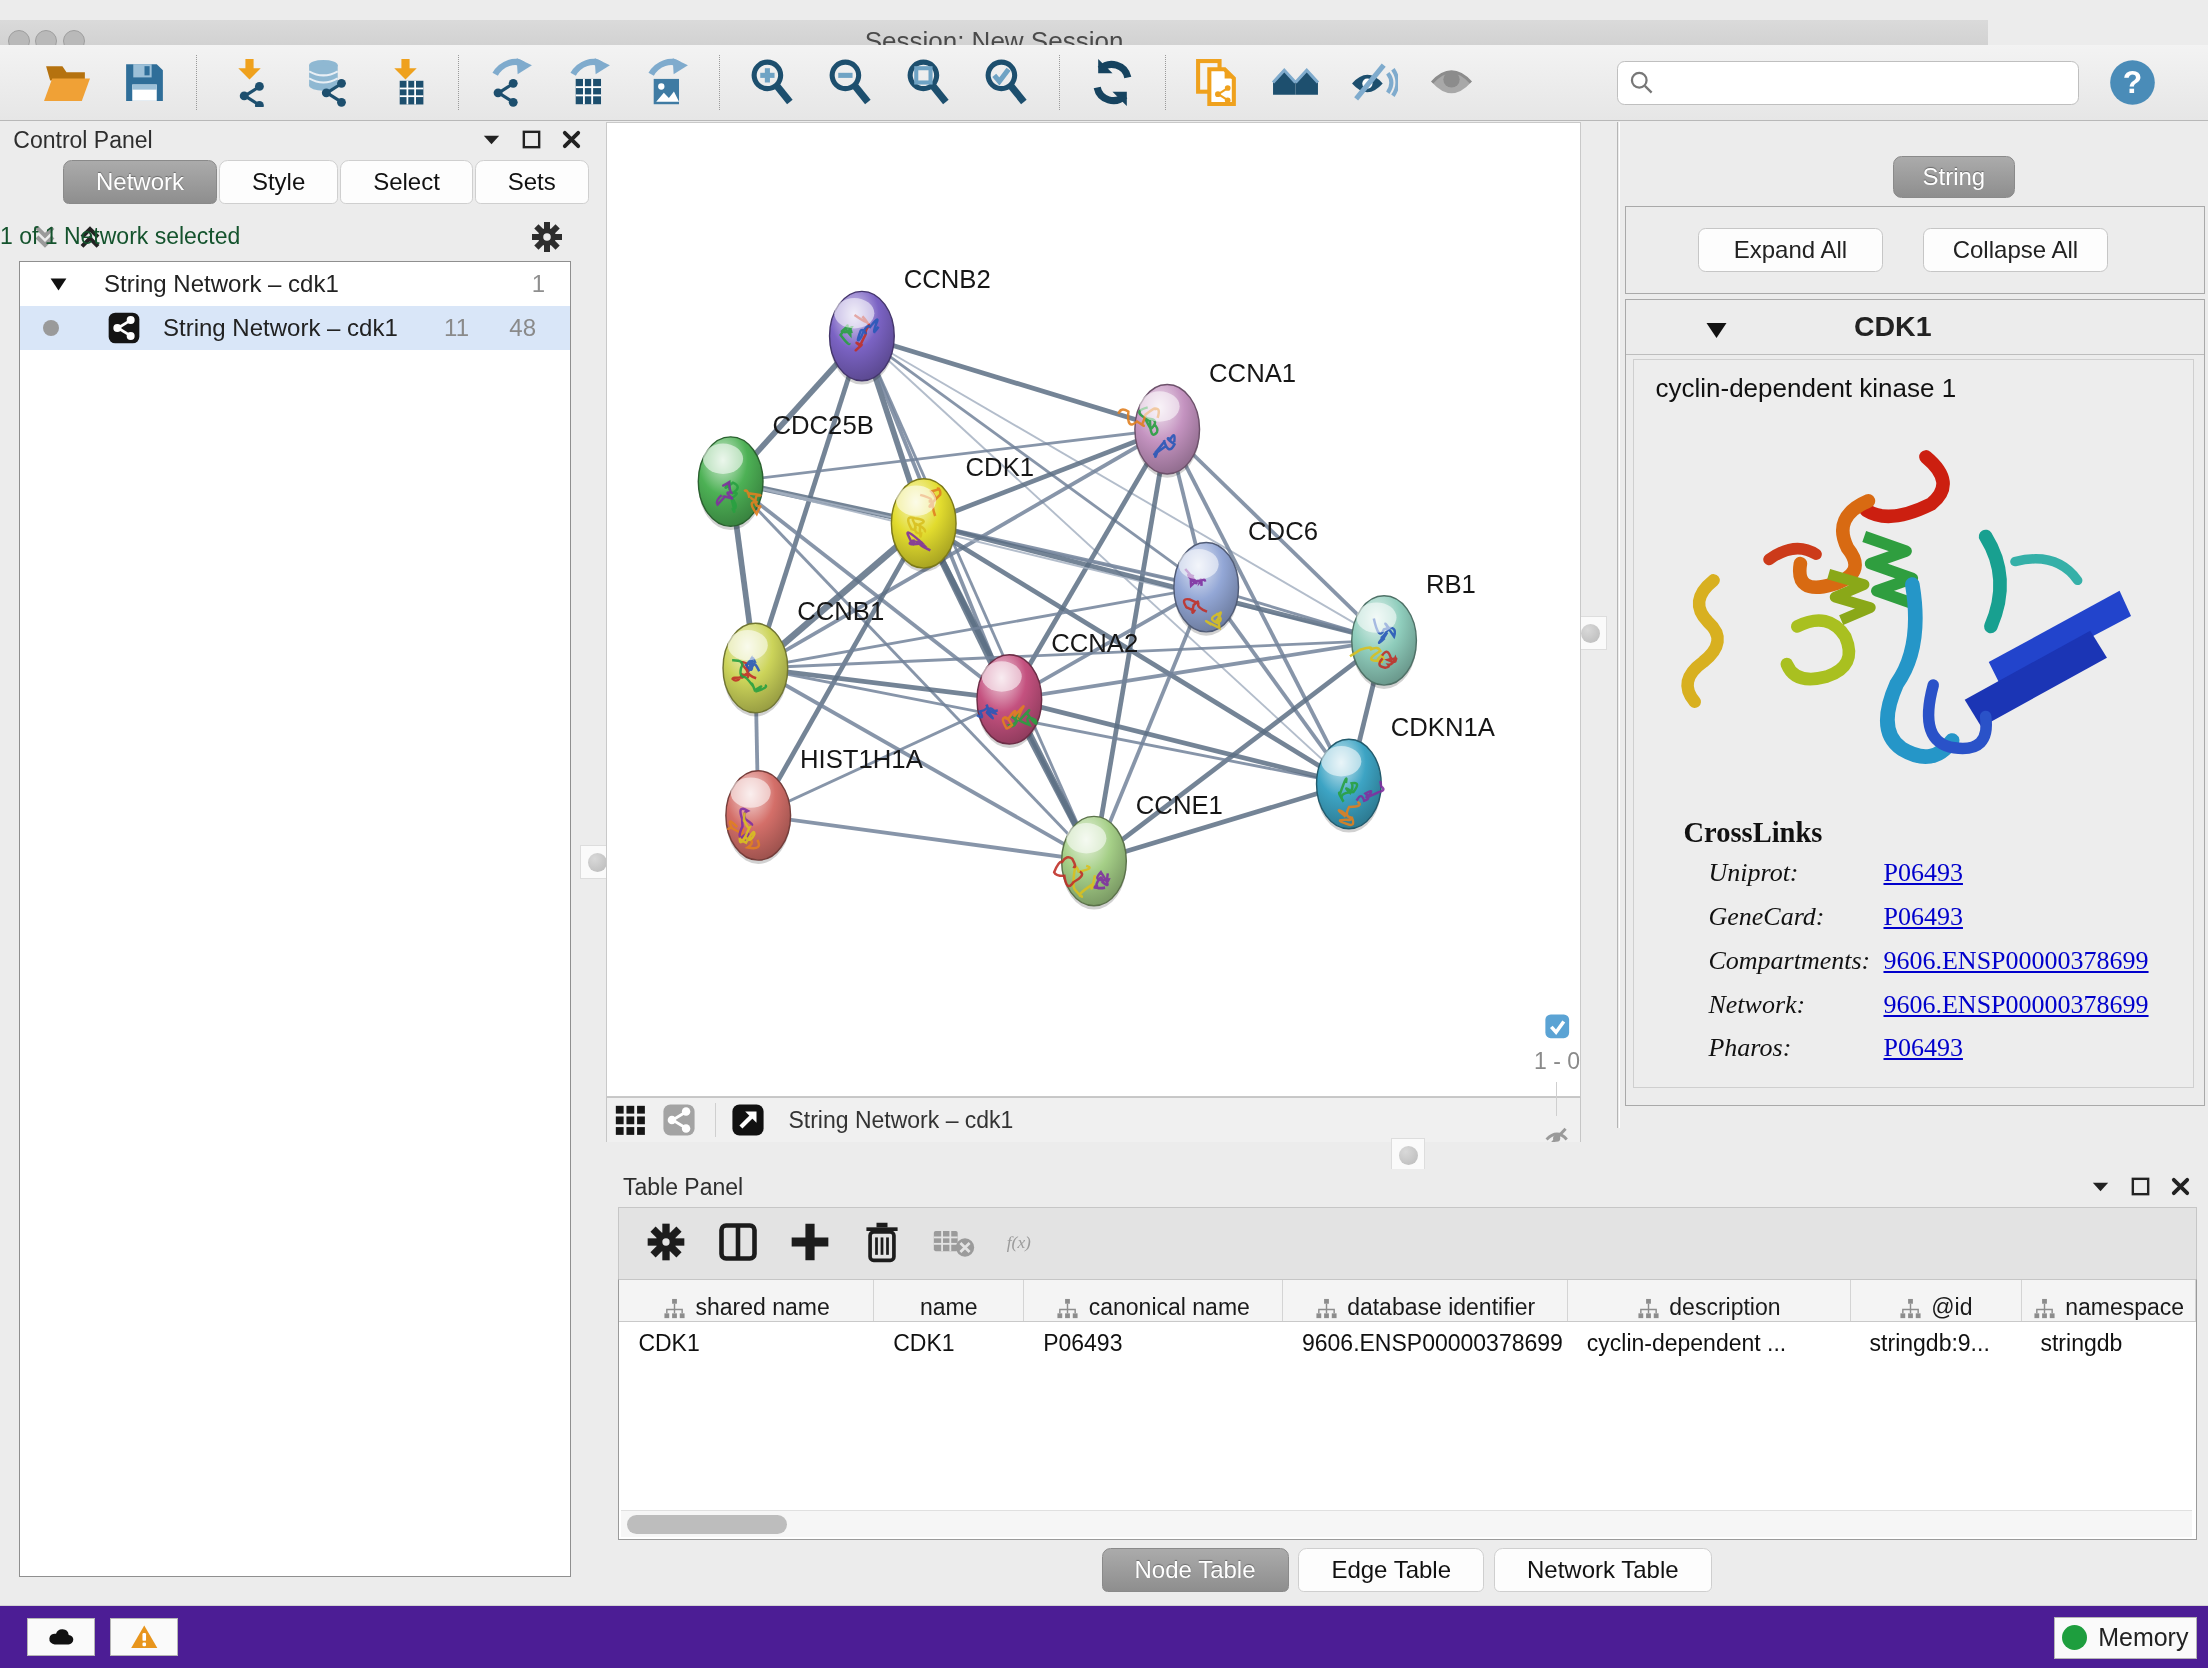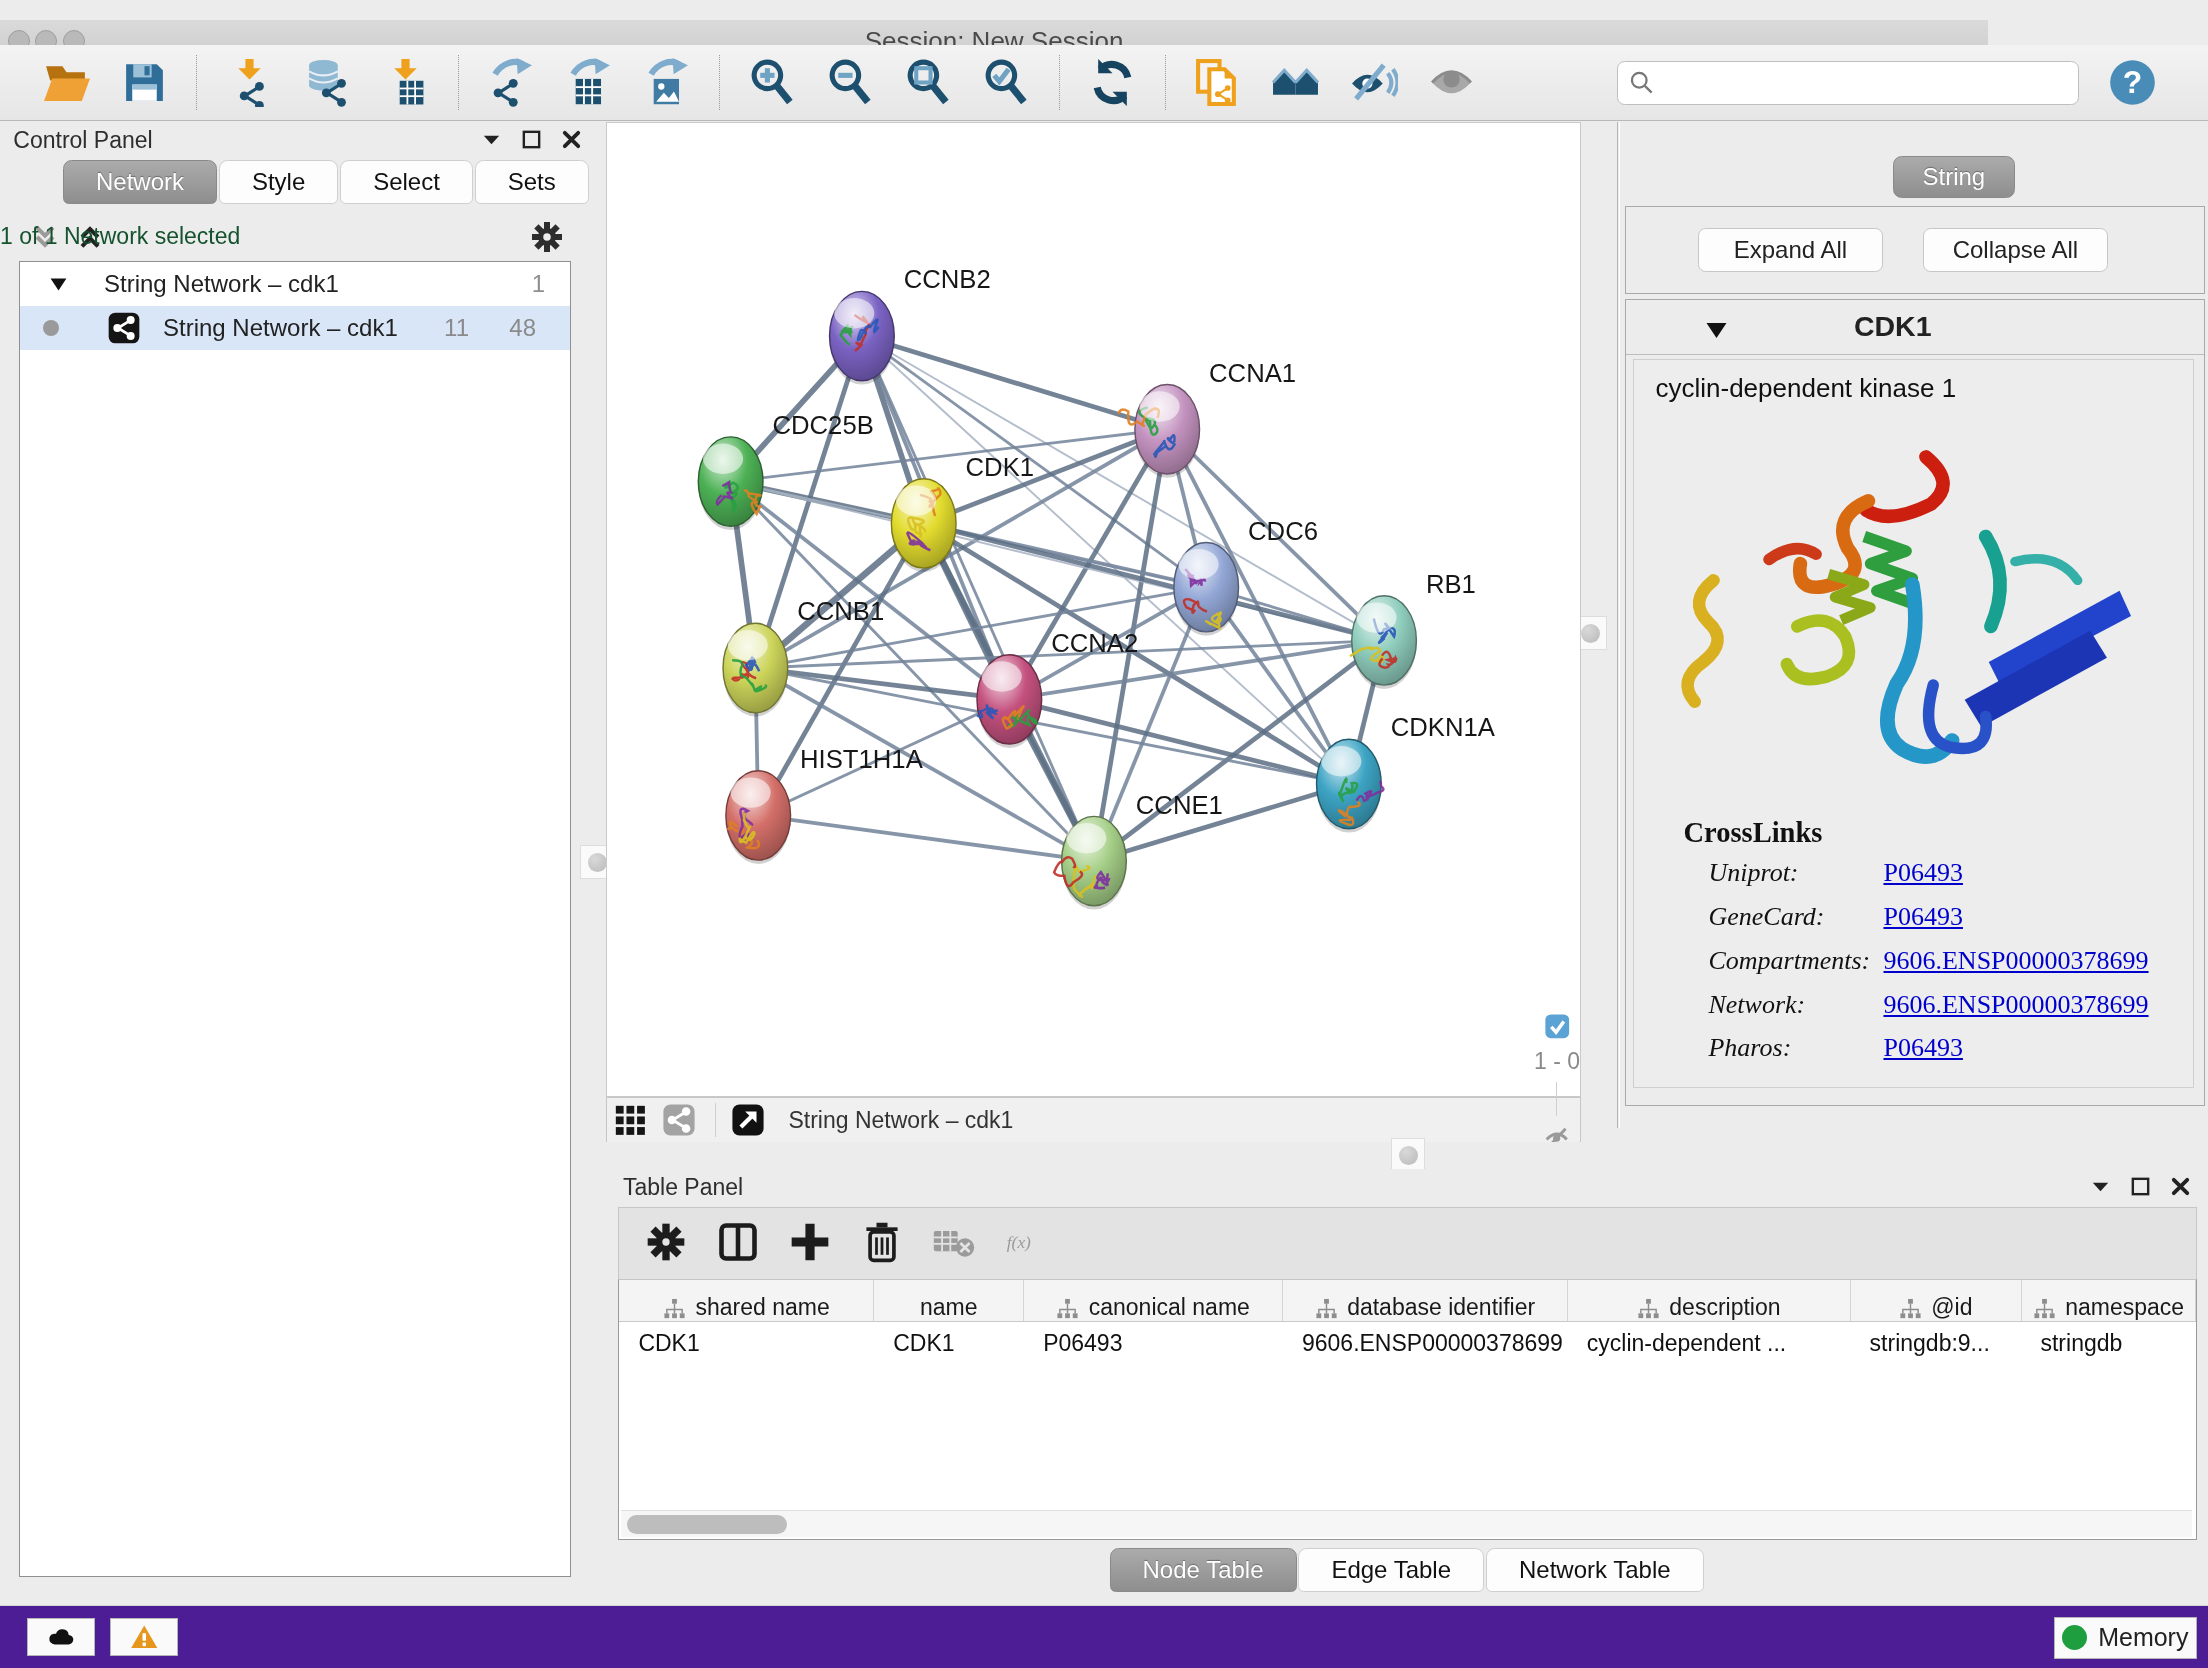--- a/index.html
+++ b/index.html
@@ -110,21 +110,21 @@
     border:1.9px solid #9a9a9a; border-top:1px solid #c6c6c6; }
   #thead { display:flex; height:42px; background:#f4f4f4; border-bottom:1px solid #c9c9c9; }
   .th { display:flex; align-items:flex-end; justify-content:center; gap:9.5px; font-size:23px; color:#1a1a1a;
     border-right:1px solid #d4d4d4; overflow:hidden; white-space:nowrap; }
   .th svg { width:23px; height:23px; flex:none; }
   #trowvals { display:flex; height:42px; }
   .td { font-size:23px; color:#111; padding-left:19px; line-height:42px; overflow:hidden; white-space:nowrap; }
   #tp-scroll { position:absolute; left:1.9px; bottom:1.9px; width:1571px; height:27px; background:#f6f6f6;
     border-top:1px solid #e0e0e0; }
   #tp-thumb { position:absolute; left:5.7px; top:3.8px; width:160px; height:19px; background:#bdbdbd; border-radius:9.5px; }
-  #tp-tabs { position:absolute; left:0; top:379px; width:100%; display:flex; justify-content:center; }
+  #tp-tabs { position:absolute; left:0; top:379px; width:100%; display:flex; justify-content:center;gap:8px; }
 
   
   #statusbar { position:absolute; left:0; top:1605px; width:2208px; height:63px; background:#4c1d95;
     border-top:1px solid #d4d4d4; }
   .sbtn { position:absolute; top:12.4px; width:68px; height:38px; background:#fafafa; border:1.9px solid #b5b5b5;
     display:flex; align-items:center; justify-content:center; }
   .sbtn svg { width:28.5px; height:28.5px; }
   #membtn { position:absolute; right:11.4px; top:10.5px; width:143px; height:42px; background:#fafafa;
     border:1.9px solid #b5b5b5; display:flex; align-items:center; justify-content:center; gap:11.4px; font-size:25px; }
   #memdot { width:25px; height:25px; border-radius:50%; }

